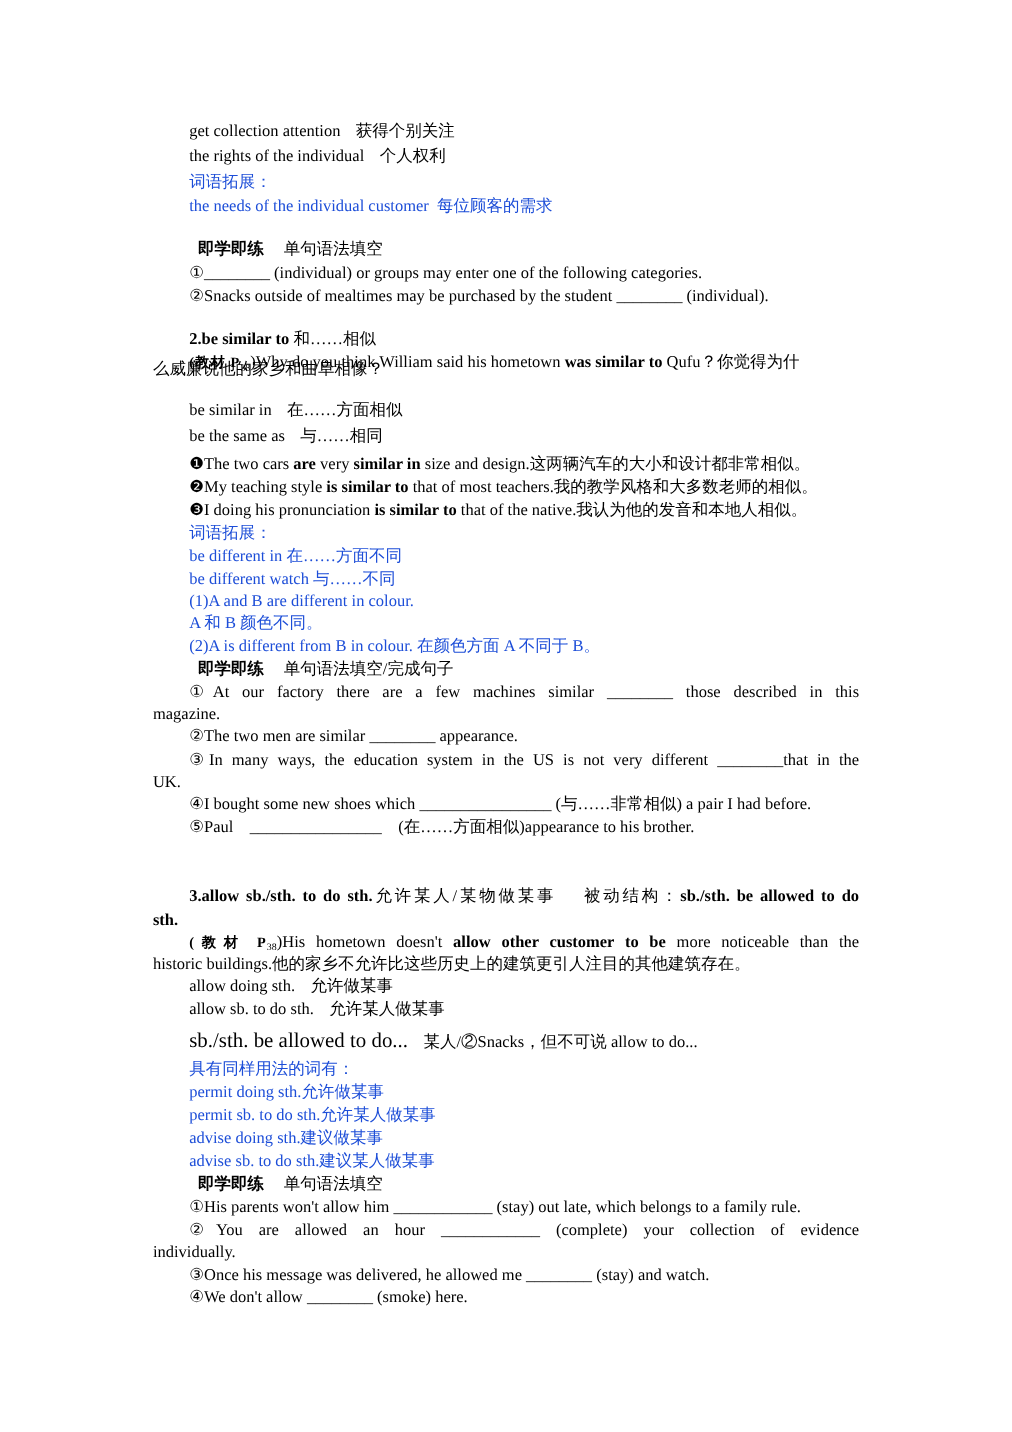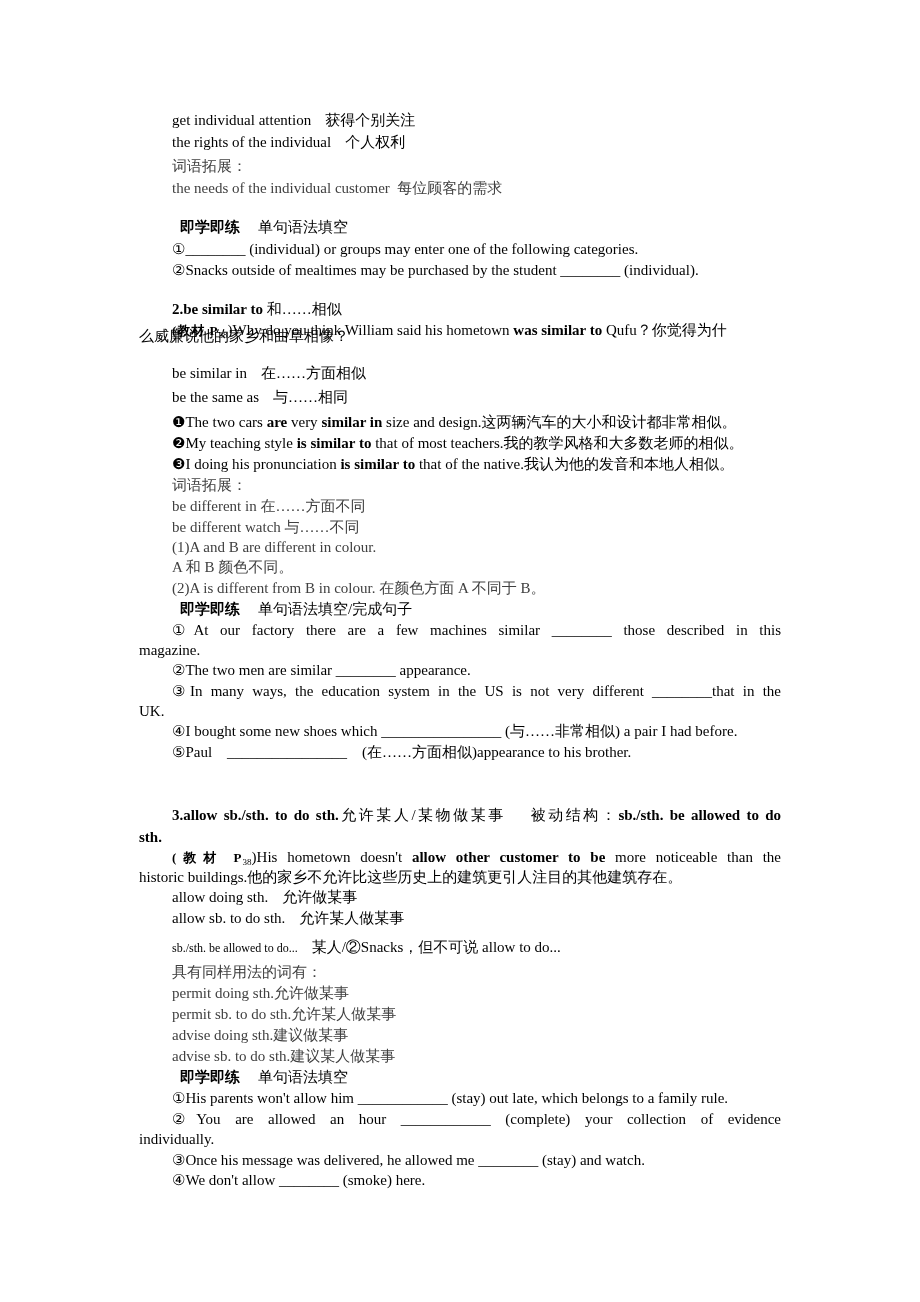--- a/index.html
+++ b/index.html
@@ -1,33 +1,33 @@
 <!DOCTYPE html>
 <html><head>
 <meta charset="utf-8">
 <style>
   html, body { margin: 0; padding: 0; background: #ffffff; }
   body { width: 920px; height: 1302px; position: relative; overflow: hidden;
          font-family: "Liberation Serif", "DejaVu Serif", serif; font-size: 15px; color: #000; }
   .line { position: absolute; white-space: nowrap; line-height: 20px; }
-  .blue { color: #404040; text-align: right; }
+  .blue { color: #1d4ed8; text-align: right; }
   .ind { left: 172px; }
   .jl { text-align: justify; text-align-last: justify; }
   b { font-weight: bold; }
   .sans { font-family: Liberation Serif, serif; }
   .gap { display: inline-block; width: 14px; }
   .bold-cn { font-weight: bold; text-align: center; }
   sub { font-size: 9px; vertical-align: -3px; line-height: 0; }
   .jc { font-weight: bold; font-size: 13px; letter-spacing: 1px; }
 </style>
 </head>
 <body>
 
 <div class="line ind" style="top:110px">
-  <span>get individual attention</span><span class="gap"></span><span>获得个别关注</span>
+  <span>get collection attention</span><span class="gap"></span><span>获得个别关注</span>
 </div>
 <div class="line ind" style="top:132px">
   <span>the rights of the individual</span><span class="gap"></span><span>个人权利</span>
 </div>
 <div class="line ind blue" style="top:156px">词语拓展：</div>
 <div class="line ind blue" style="top:178px">
   <span>the needs of the individual customer</span>&nbsp;&nbsp;<span>每位顾客的需求</span>
 </div>
 <div class="line" style="top:217px; left:180px">
   <span class="bold-cn">即学即练</span><span class="gap" style="width:18px"></span><span>单句语法填空</span>
@@ -88,21 +88,21 @@
   <span class="jc">(教材 P</span><sub>38</sub><span>)</span><span>His hometown doesn't </span><b>allow other customer to be</b><span> more noticeable than the</span>
 </div>
 <div class="line" style="top:867px; left:139px">historic buildings.他的家乡不允许比这些历史上的建筑更引人注目的其他建筑存在。</div>
 <div class="line ind" style="top:887px">
   <span>allow doing sth.</span><span class="gap"></span><span>允许做某事</span>
 </div>
 <div class="line ind" style="top:908px">
   <span>allow sb. to do sth.</span><span class="gap"></span><span>允许某人做某事</span>
 </div>
 <div class="line ind" style="top:937px">
-  <span class="sans" style="font-size:12px">sb./sth. be allowed to do...</span><span class="gap"></span><span>某人/②Snacks，但不可说</span>&nbsp;<span>allow to do...</span>
+  <span class="sans" style="font-size:19px">sb./sth. be allowed to do...</span><span class="gap"></span><span>某人/②Snacks，但不可说</span>&nbsp;<span>allow to do...</span>
 </div>
 
 <div class="line ind blue" style="top:962px">具有同样用法的词有：</div>
 <div class="line ind blue" style="top:983px">permit doing sth.允许做某事</div>
 <div class="line ind blue" style="top:1004px">permit sb. to do sth.允许某人做某事</div>
 <div class="line ind blue" style="top:1025px">advise doing sth.建议做某事</div>
 <div class="line ind blue" style="top:1046px">advise sb. to do sth.建议某人做某事</div>
 
 <div class="line" style="top:1067px; left:180px">
   <span class="bold-cn">即学即练</span><span class="gap" style="width:18px"></span><span>单句语法填空</span>

